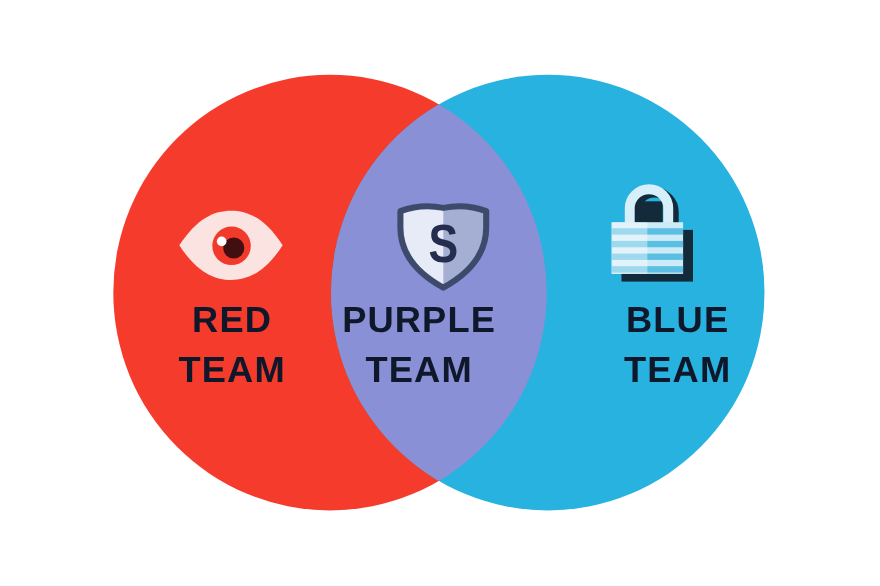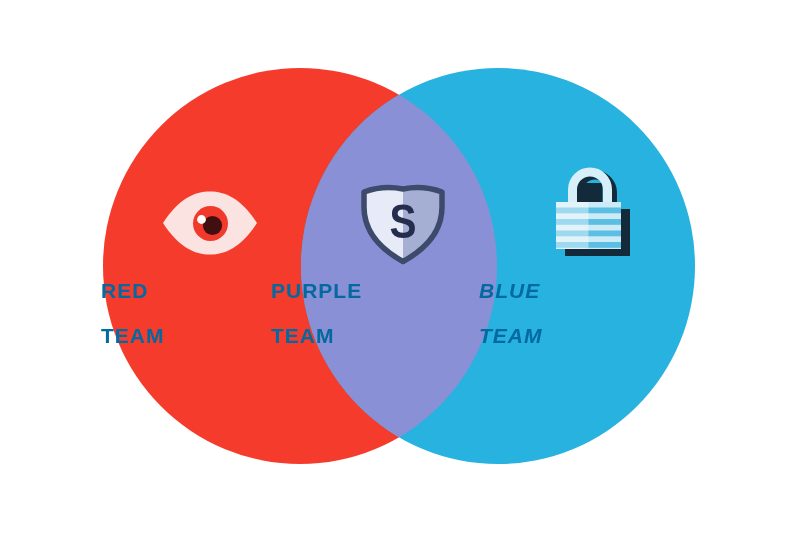--- a/index.html
+++ b/index.html
@@ -18,30 +18,31 @@
   .venn-svg {
     position: absolute;
     inset: 0;
     width: 800px;
     height: 533px;
   }
   .team-label {
     position: absolute;
     top: 268px;
     width: 220px;
-    color: #0369a1;
+    text-align: center;
+    color: #0f172a;
     font-weight: bold;
-    font-size: 21px;
+    font-size: 33px;
     line-height: 45px;
     letter-spacing: 1px;
     user-select: none;
   }
   .team-label--red    { left: 101px; }
   .team-label--purple { left: 271px; }
-  .team-label--blue   { left: 479px; font-style: italic; }
+  .team-label--blue   { left: 506px; }
   .shield-letter {
     font-family: "Liberation Sans", sans-serif;
     font-weight: bold;
     font-size: 49px;
   }
 </style>
 </head>
 <body>
 
 <div class="canvas">

